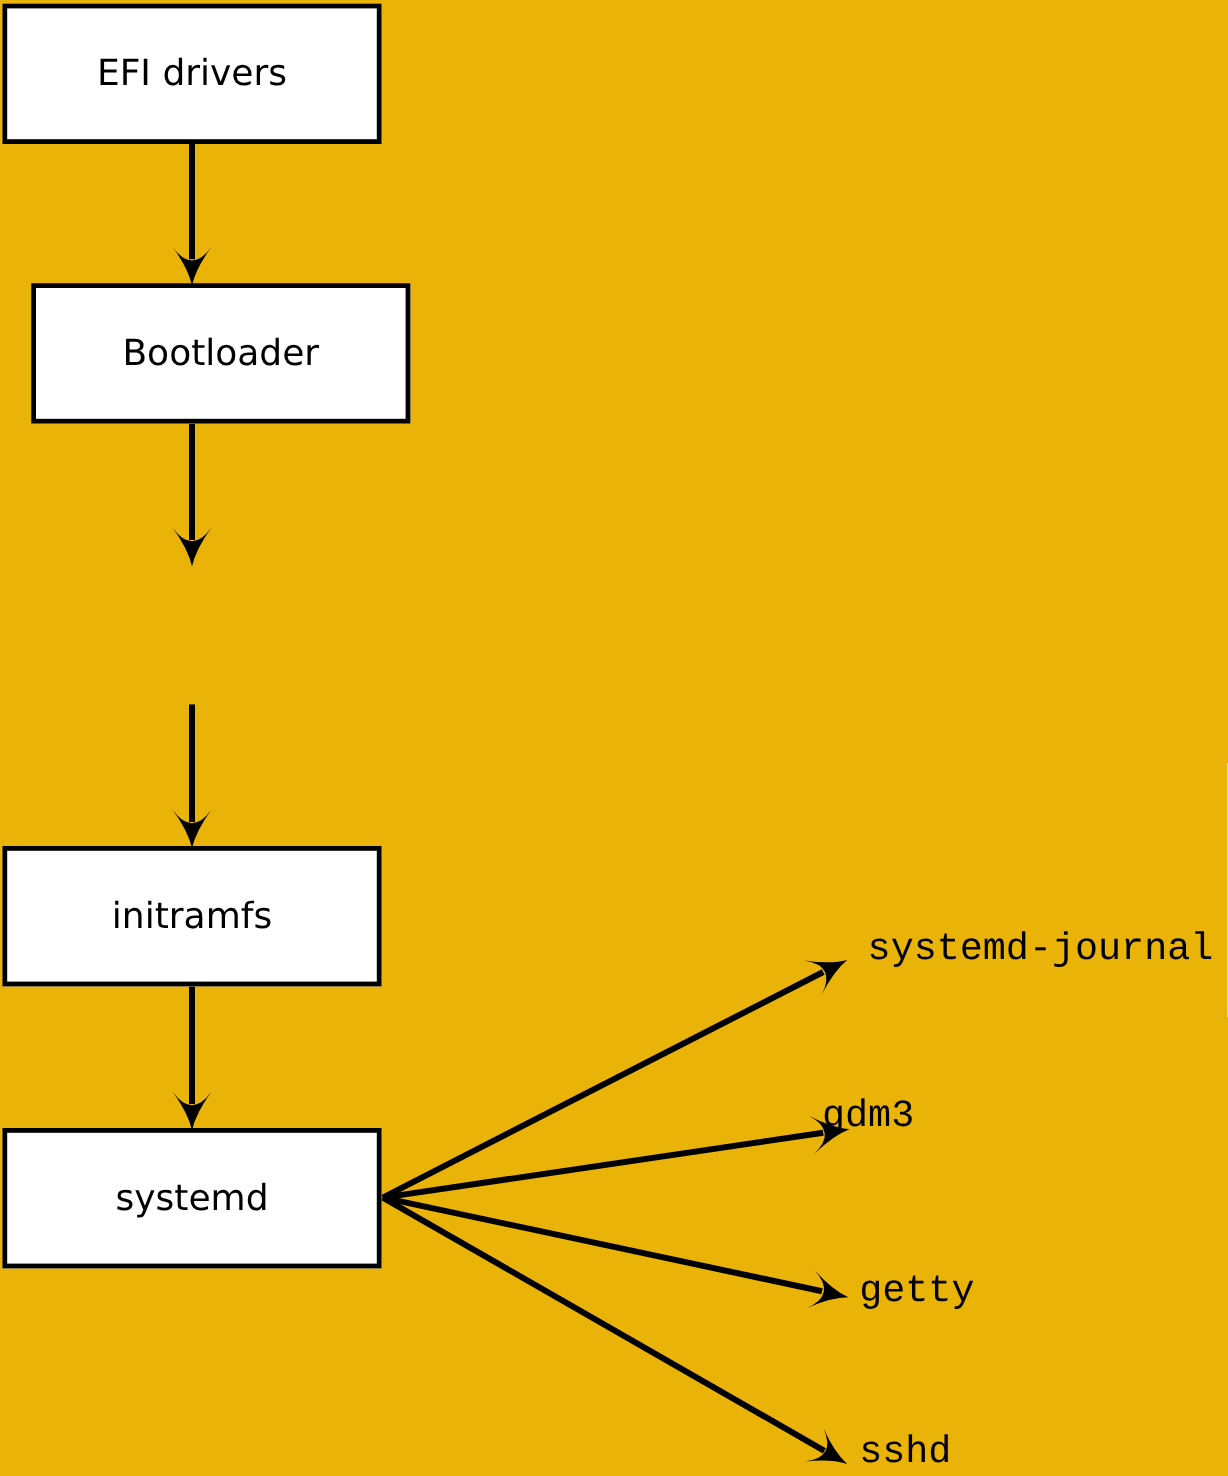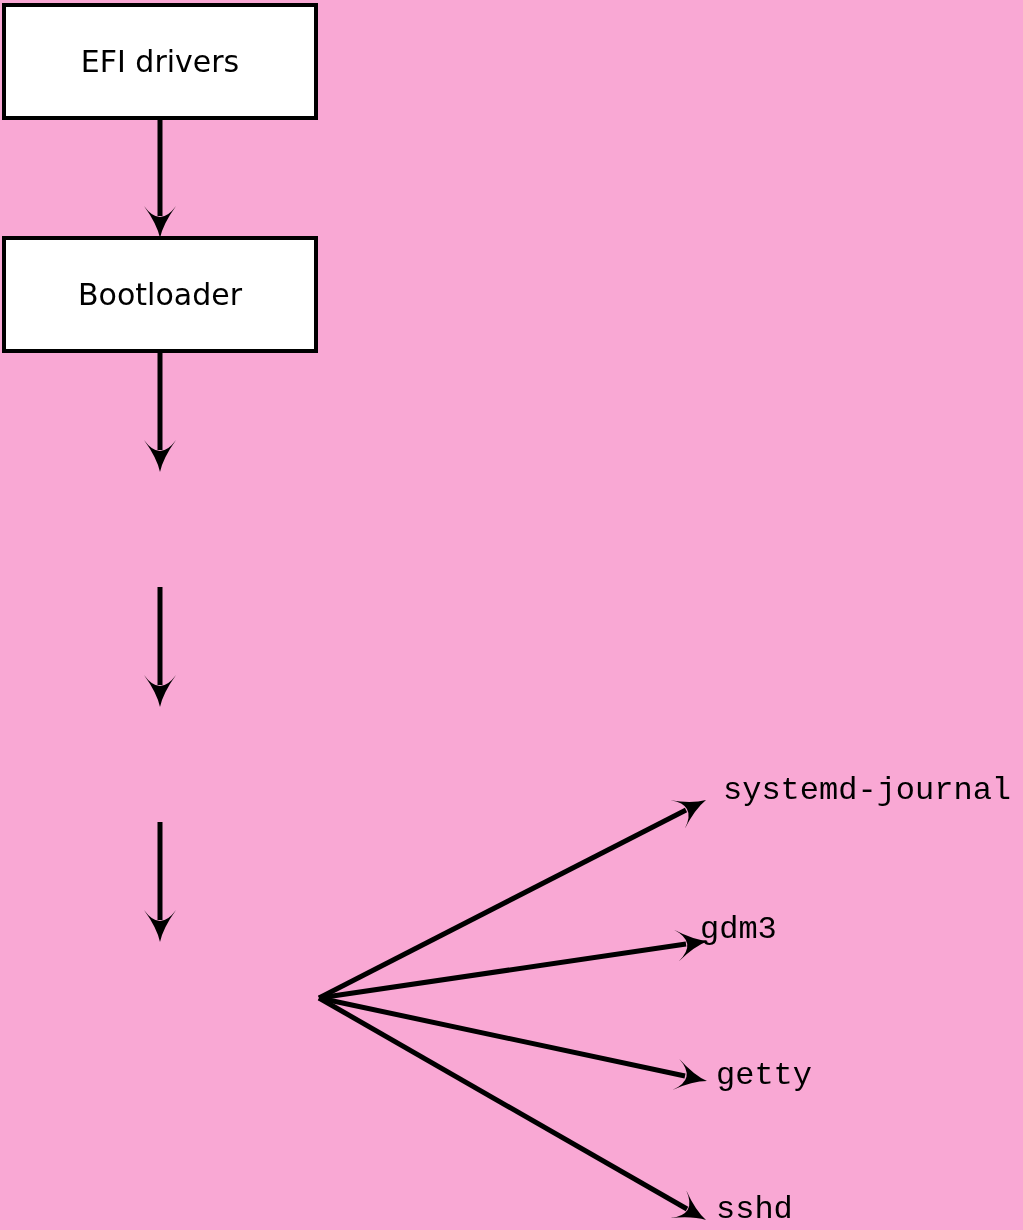--- a/index.html
+++ b/index.html
@@ -4,21 +4,21 @@
 <style>
   html, body {
     margin: 0;
     padding: 0;
     background: #ffffff;
   }
   .canvas {
     position: relative;
     width: 1023px;
     height: 1230px;
-    background: #f9a8d4;
+    background: #eab308;
     overflow: hidden;
     font-family: "DejaVu Sans", "Liberation Sans", sans-serif;
     color: #000000;
   }
   .arrows-layer {
     position: absolute;
     left: 0;
     top: 0;
     width: 1023px;
     height: 1230px;
@@ -41,41 +41,41 @@
     border: 4px solid #000000;
     background: #ffffff;
     display: flex;
     align-items: center;
     justify-content: center;
     font-size: 30px;
     line-height: 36px;
     white-space: nowrap;
   }
   .box-efi        { top: 3px; }
-  .box-bootloader { top: 236px; }
+  .box-bootloader { top: 236px; margin-left: 24px; }
   .box-kernel     { top: 470px; }
   .box-initramfs  { top: 705px; }
   .box-systemd    { top: 940px; }
   .note {
     position: absolute;
     left: 560px;
     top: 162px;
     font-size: 30px;
     line-height: 36px;
     white-space: nowrap;
   }
   .proc-label {
     position: absolute;
     font-family: Liberation Mono, monospace;
     font-size: 32px;
     line-height: 38px;
     white-space: nowrap;
   }
   .proc-journal { left: 723px; top: 772px; }
-  .proc-gdm3    { left: 700px; top: 911px; }
+  .proc-gdm3    { left: 685px; top: 911px; }
   .proc-getty   { left: 716px; top: 1057px; }
   .proc-sshd    { left: 716px; top: 1191px; text-align: right; }
 </style>
 </head>
 <body>
 
 <div class="canvas">
 
   <svg class="arrows-layer" viewBox="0 0 1023 1230" xmlns="http://www.w3.org/2000/svg">
     <defs>
@@ -126,21 +126,27 @@
 
   <div class="node-box box-efi">
     <span>EFI drivers</span>
   </div>
 
   <div class="node-box box-bootloader">
     <span>Bootloader</span>
   </div>
 
 
+  <div class="node-box box-initramfs">
+    <span>initramfs</span>
+  </div>
 
+  <div class="node-box box-systemd">
+    <span>systemd</span>
+  </div>
 
 
   <div class="proc-label proc-journal">systemd-journal</div>
 
   <div class="proc-label proc-gdm3">gdm3</div>
 
   <div class="proc-label proc-getty">getty</div>
 
   <div class="proc-label proc-sshd">sshd</div>
 

